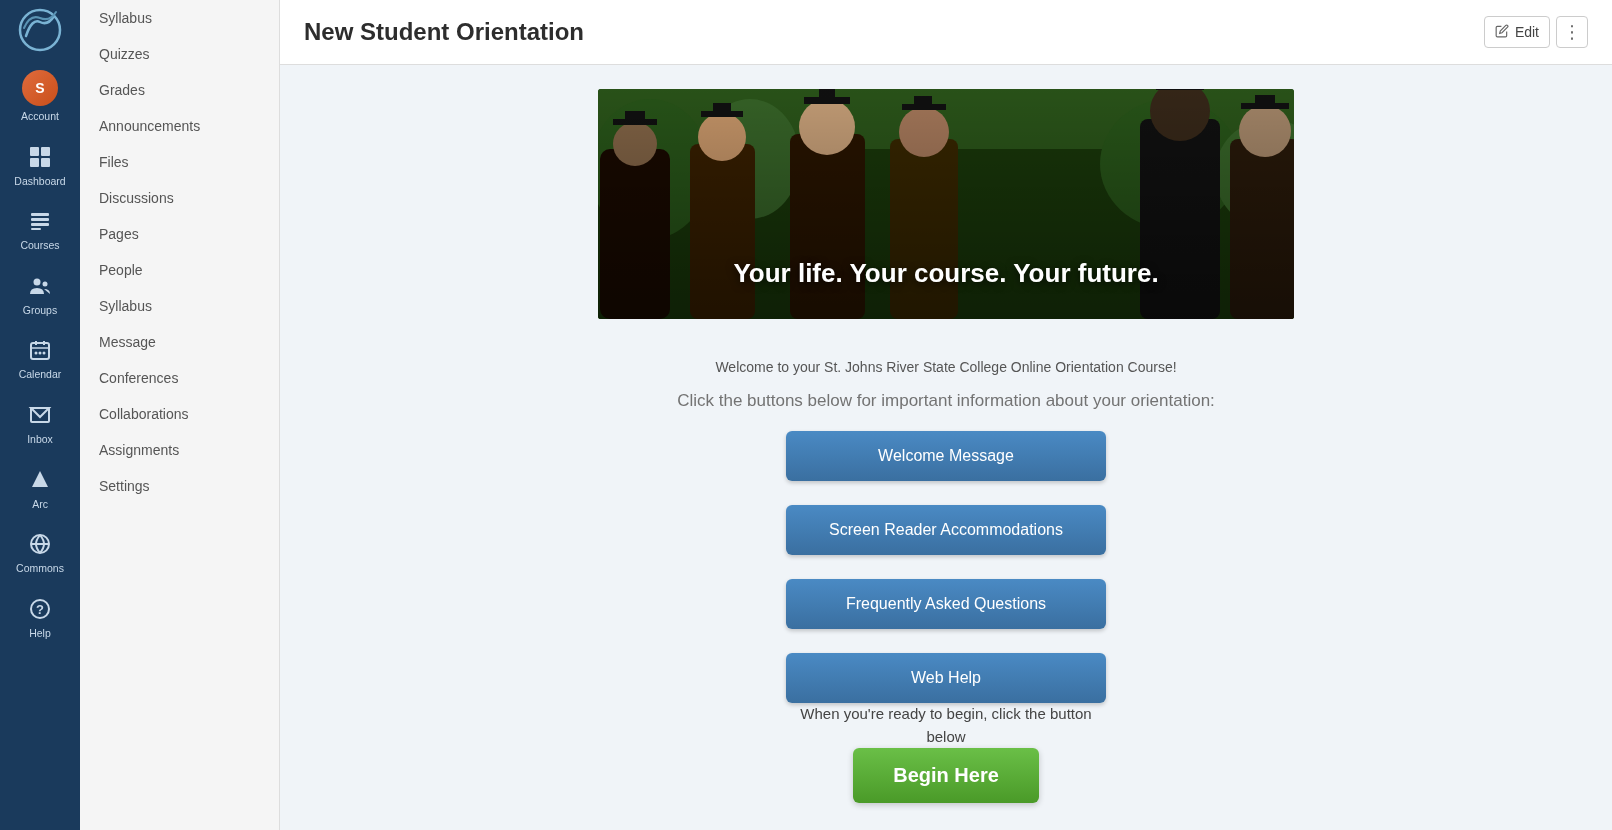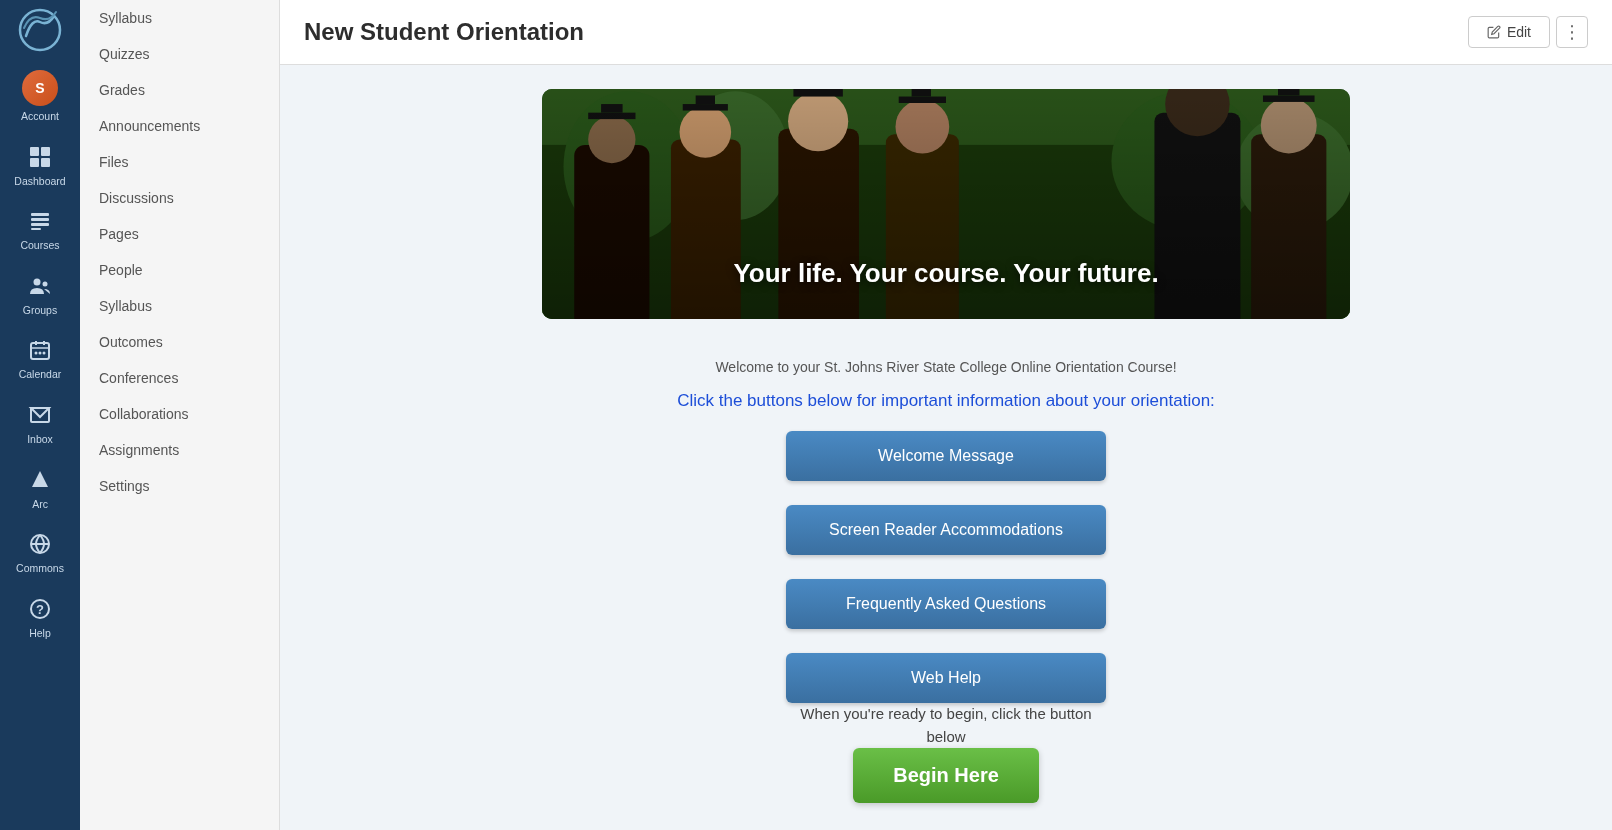--- a/index.html
+++ b/index.html
@@ -86,22 +86,22 @@
       font-size: 24px;
       font-weight: 600;
       color: #2d2d2d;
     }
     .header-actions {
       display: flex;
       align-items: center;
       gap: 6px;
     }
     .edit-btn {
-      display: flex; align-items: center; gap: 6px;
-      padding: 7px 18px;
+      display: flex; gap: 6px;
+      padding: 7px 10px;
       border: 1px solid #ccc;
       border-radius: 4px;
       background: #fff;
       color: #444;
       font-size: 14px;
       cursor: pointer;
     }
     .more-btn {
       width: 32px; height: 32px;
       border: 1px solid #ccc;
@@ -113,24 +113,24 @@
     }
 
     .content-area {
       padding: 24px 30px;
       display: flex;
       flex-direction: column;
       align-items: center;
     }
 
     .hero-image {
-      width: 808px;
+      width: 696px;
       max-width: 100%;
       height: 230px;
-      border-radius: 10px;
+      border-radius: 3px;
       overflow: hidden;
       position: relative;
       background: linear-gradient(135deg, #2c5c2c 0%, #4a7a4a 20%, #3a6a3a 40%, #1a4a1a 60%, #5a7a5a 80%, #2a4a2a 100%);
       display: flex;
       align-items: flex-end;
       justify-content: center;
       margin-bottom: 12px;
     }
     .hero-image-overlay {
       position: absolute;
@@ -152,21 +152,21 @@
 
     .welcome-text {
       font-size: 14px;
       color: #555;
       text-align: center;
       margin-bottom: 16px;
       margin-top: 28px;
     }
     .click-text {
       font-size: 17px;
-      color: #1d4ed8;
+      color: #737373;
       text-align: left;
       margin-bottom: 20px;
     }
 
     .button-group {
       display: flex;
       flex-direction: column;
       gap: 24px;
       width: 320px;
     }
@@ -321,21 +321,21 @@
 <nav id="course-nav">
   <a class="course-nav-item">Syllabus</a>
   <a class="course-nav-item">Quizzes</a>
   <a class="course-nav-item">Grades</a>
   <a class="course-nav-item">Announcements</a>
   <a class="course-nav-item">Files</a>
   <a class="course-nav-item">Discussions</a>
   <a class="course-nav-item">Pages</a>
   <a class="course-nav-item">People</a>
   <a class="course-nav-item">Syllabus</a>
-  <a class="course-nav-item">Outcomes</a>
+  <a class="course-nav-item">Message</a>
   <a class="course-nav-item">Conferences</a>
   <a class="course-nav-item">Collaborations</a>
   <a class="course-nav-item">Assignments</a>
   <a class="course-nav-item">Settings</a>
 </nav>
 
 <div id="main-content">
   <div class="page-header">
     <h1 class="page-title">New Student Orientation</h1>
     <div class="header-actions">

